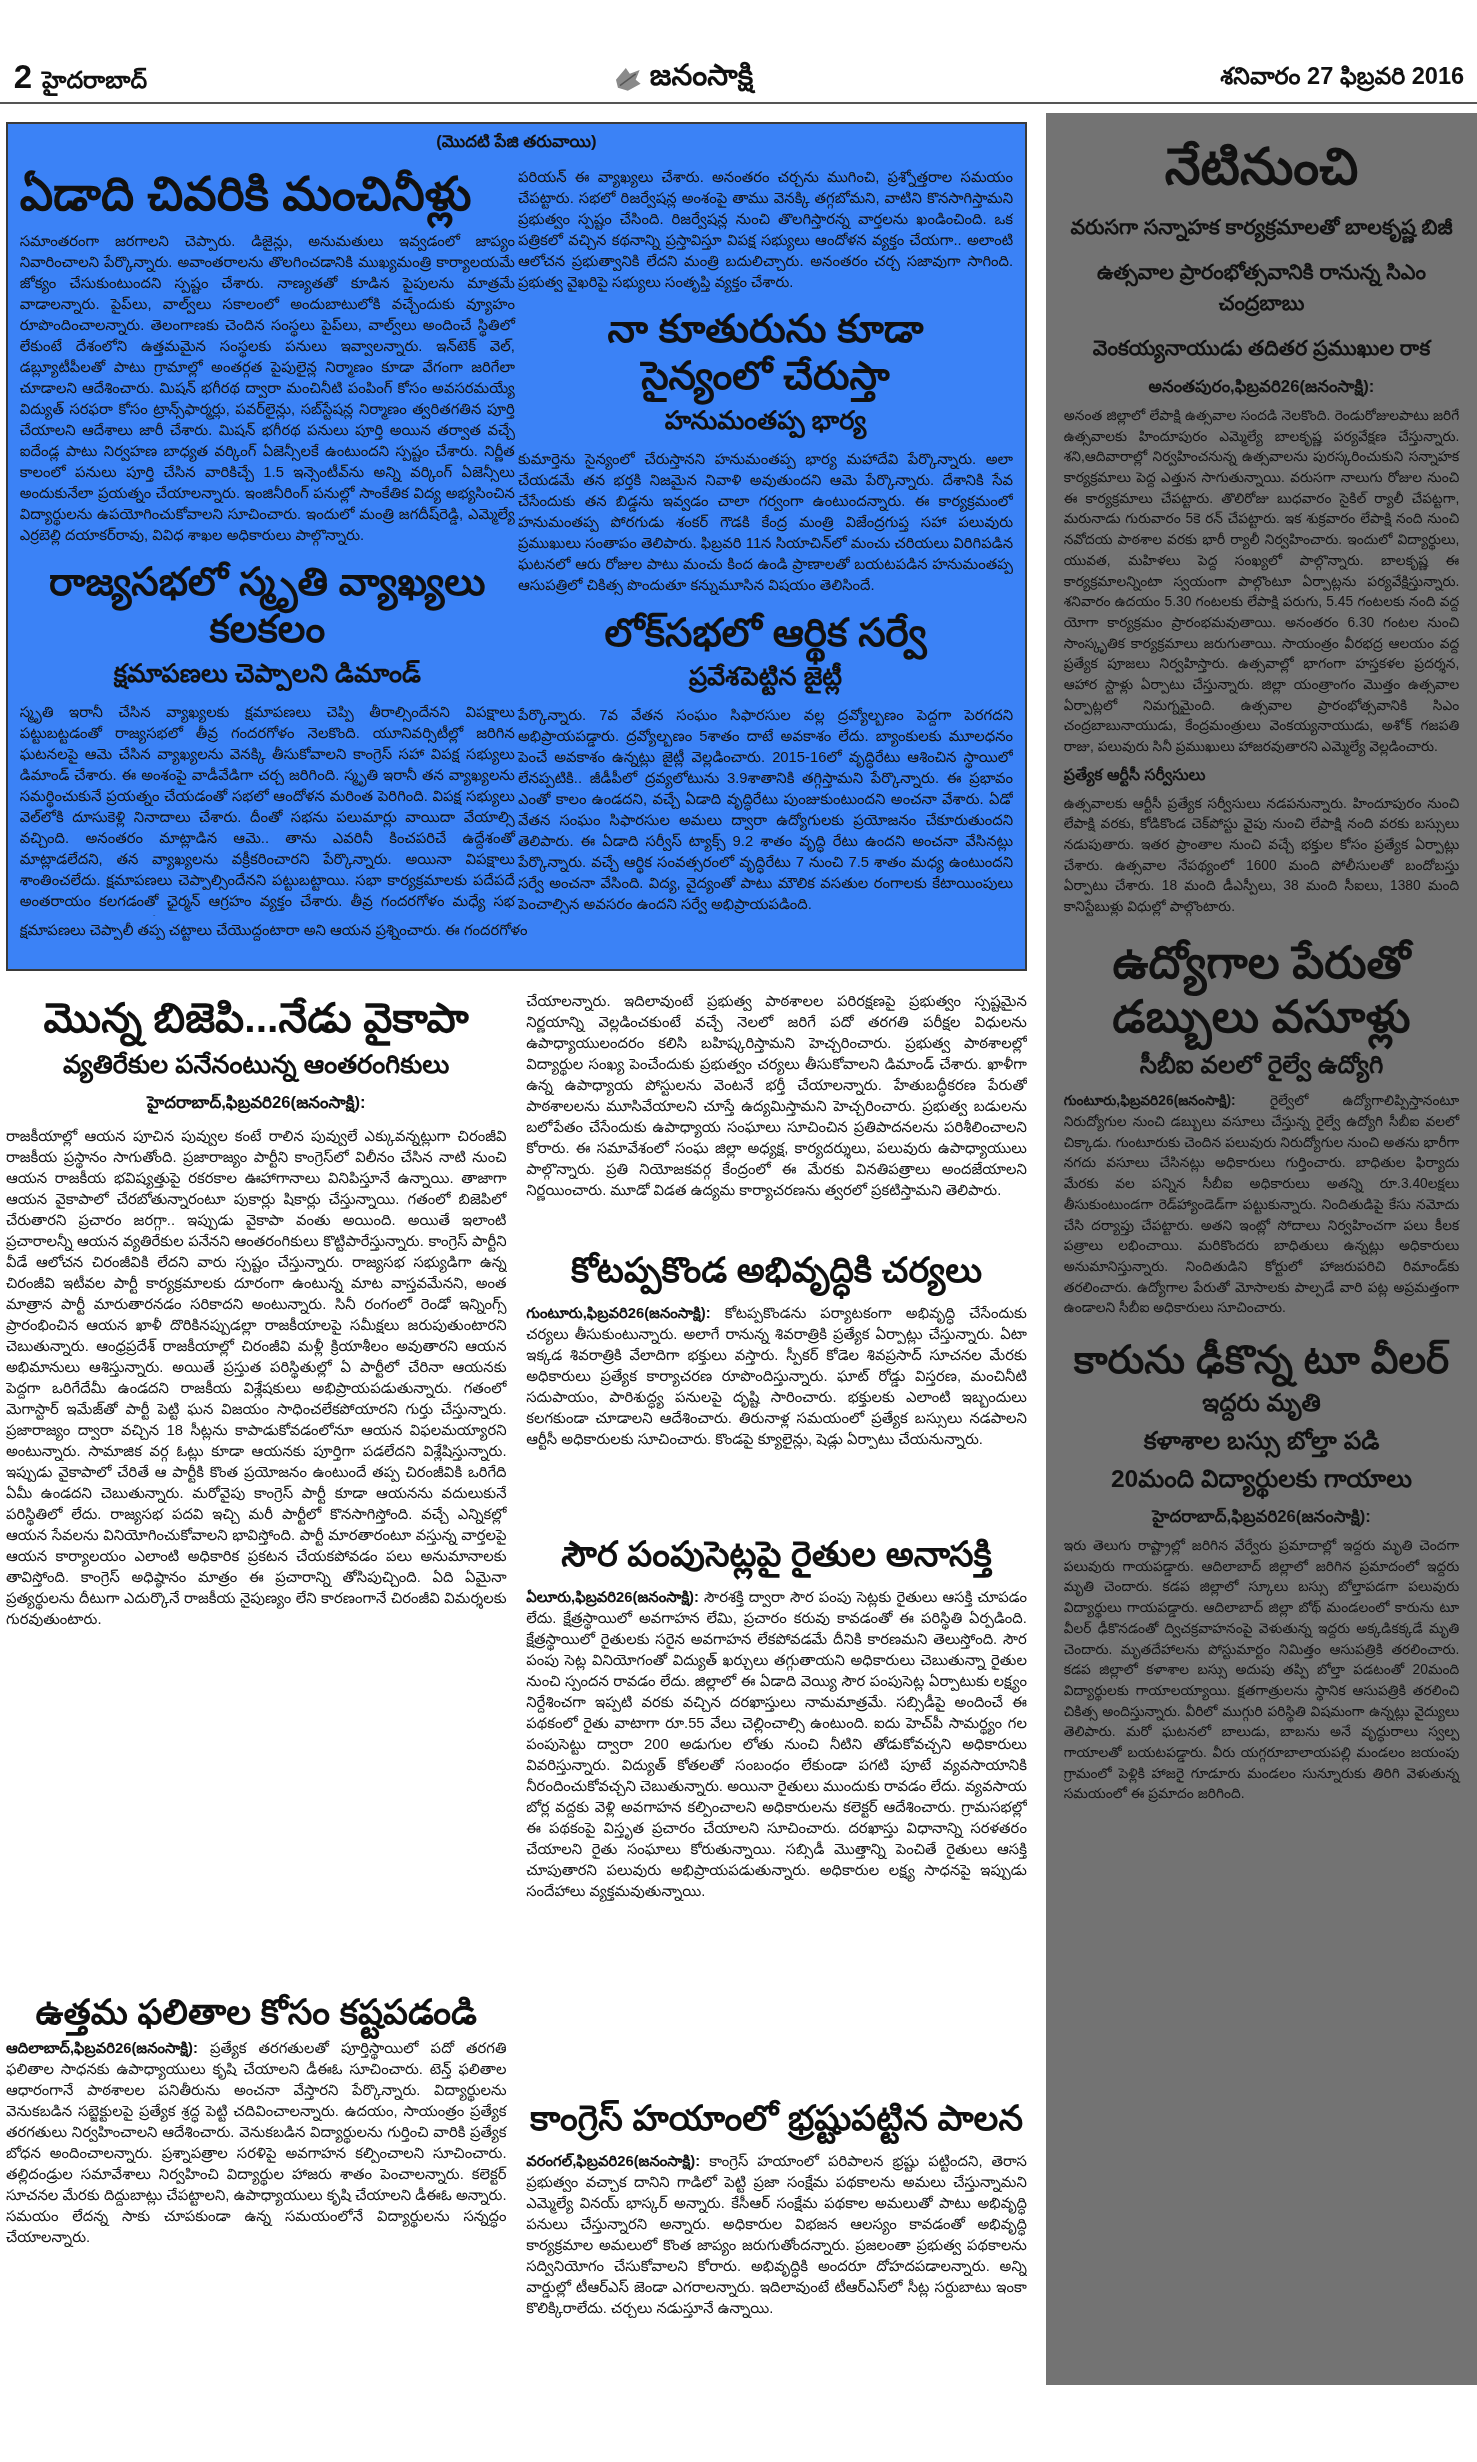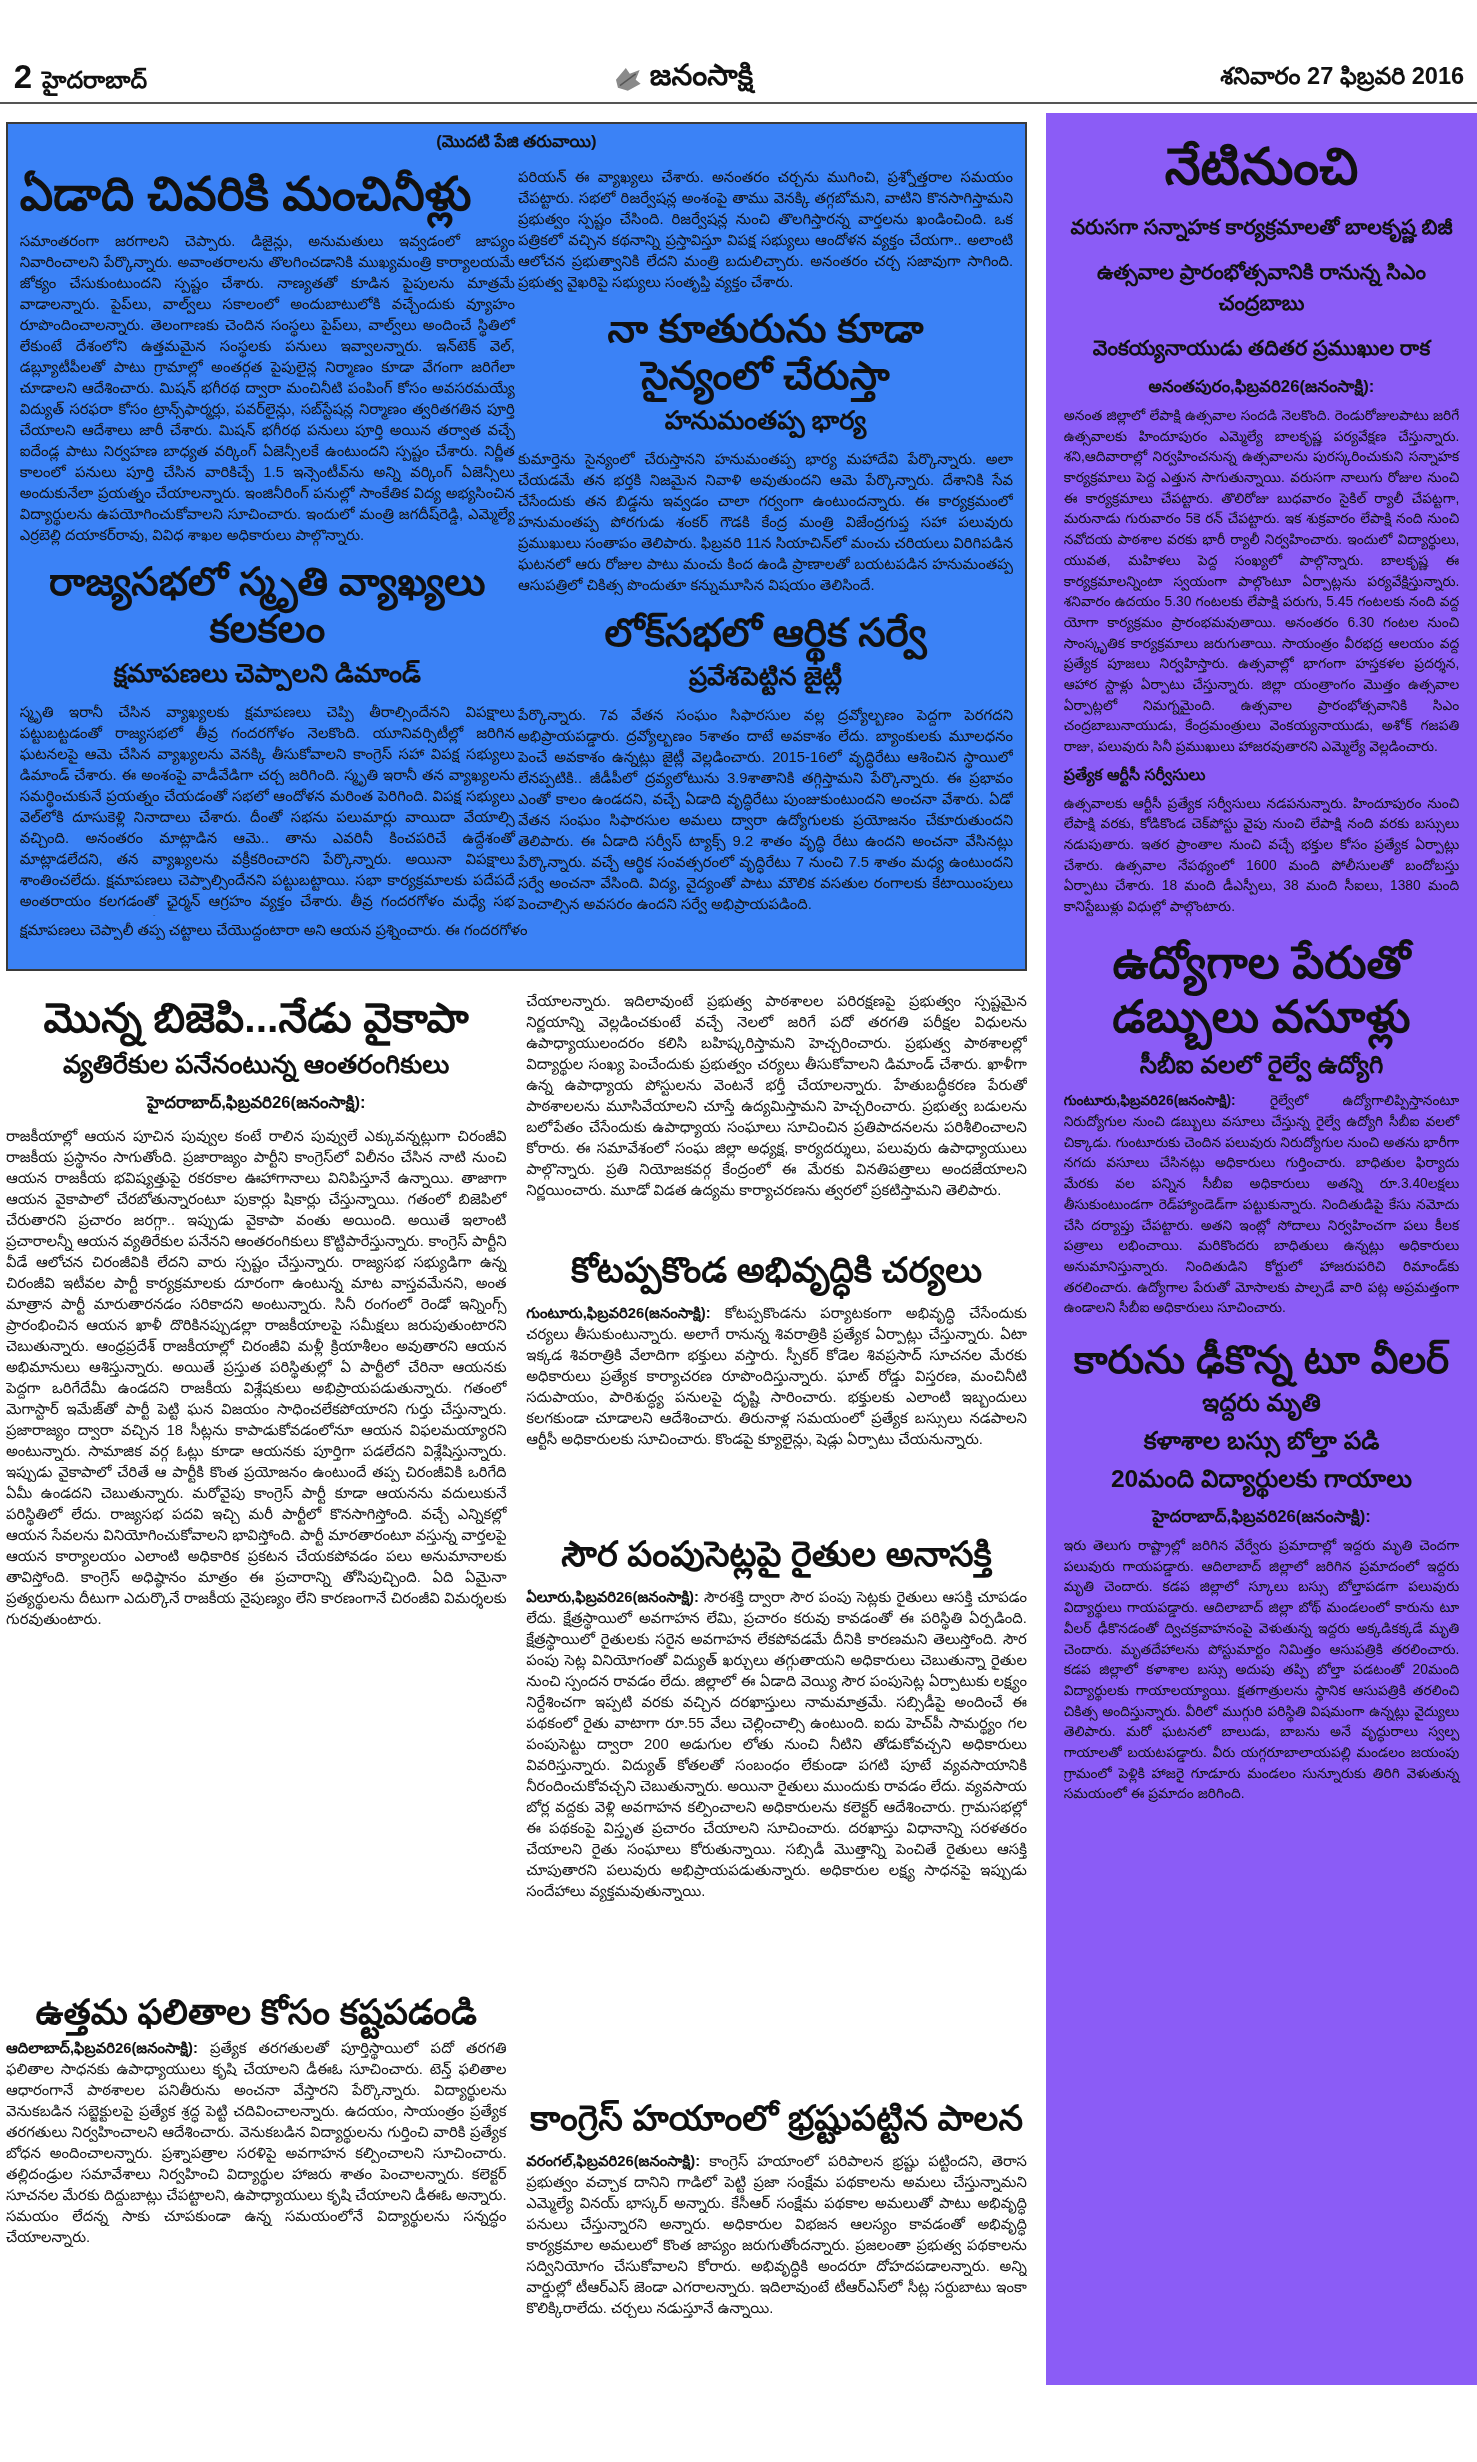--- a/index.html
+++ b/index.html
@@ -33,21 +33,21 @@
   .hl-sm{font-size:35px;line-height:1.2;font-weight:bold;text-align:center;margin:11.8px 0 5.9px 0;}
   .subhead2{font-size:25.6px;font-weight:bold;text-align:center;margin:2px 0;}
   .dateline-c{font-size:16.7px;font-weight:bold;text-align:center;margin:7.9px 0 3.9px 0;}
   .dl{font-weight:bold;}
   .clip-a1{height:859px;overflow:hidden;}
   .clip-cont{height:252px;overflow:hidden;}
   .clip-kota{height:225px;overflow:hidden;}
   .clip-solar{height:504px;overflow:hidden;}
   .clip-cong{height:227px;overflow:hidden;}
   
-  .sidebar{position:absolute;top:113px;left:1046px;width:431px;height:2272px;background:#8b5cf6;
+  .sidebar{position:absolute;top:113px;left:1046px;width:431px;height:2272px;background:#737373;
            box-sizing:border-box;padding:13.8px 17.7px;overflow:hidden;}
   .sb-hl{font-size:51px;line-height:1.18;font-weight:bold;text-align:center;margin:9.9px 0 11.8px 0;}
   .sb-hl2{font-size:45px;line-height:1.2;font-weight:bold;text-align:center;margin:17.7px 0 7.9px 0;}
   .sb-hl3{font-size:39px;line-height:1.2;font-weight:bold;text-align:center;margin:17.7px 0 5.9px 0;}
   .sb-sub{font-size:20.7px;font-weight:bold;text-align:center;line-height:1.5;margin:14px 0;}
   .sb-sub-lg{font-size:24.6px;font-weight:bold;text-align:center;margin:3.9px 0;}
   .sb-body{font-size:13.8px;line-height:20.7px;text-align:justify;margin:5.9px 0;}
   .sb-inline-head{font-size:15.8px;font-weight:bold;text-align:left;margin:7.9px 0 2px 0;}
 </style>
 </head>

